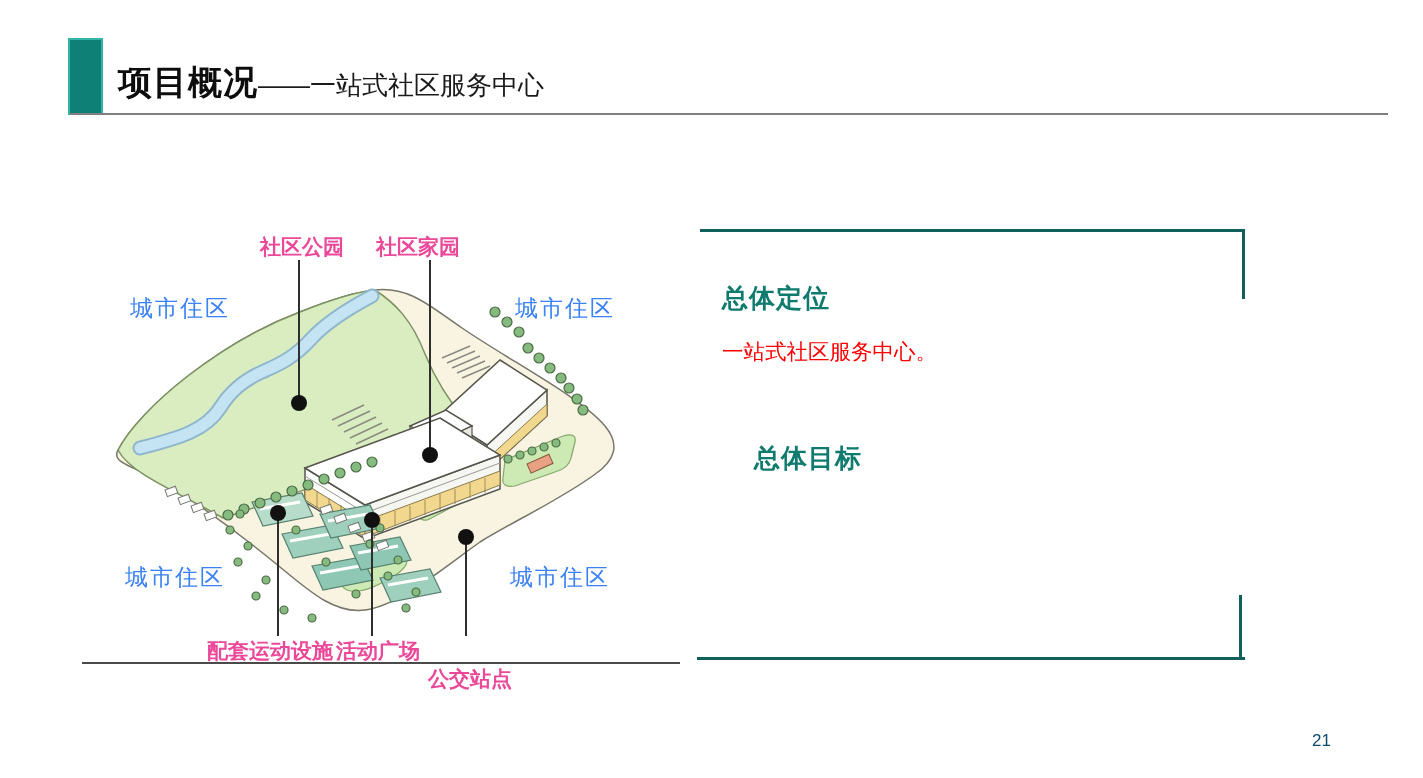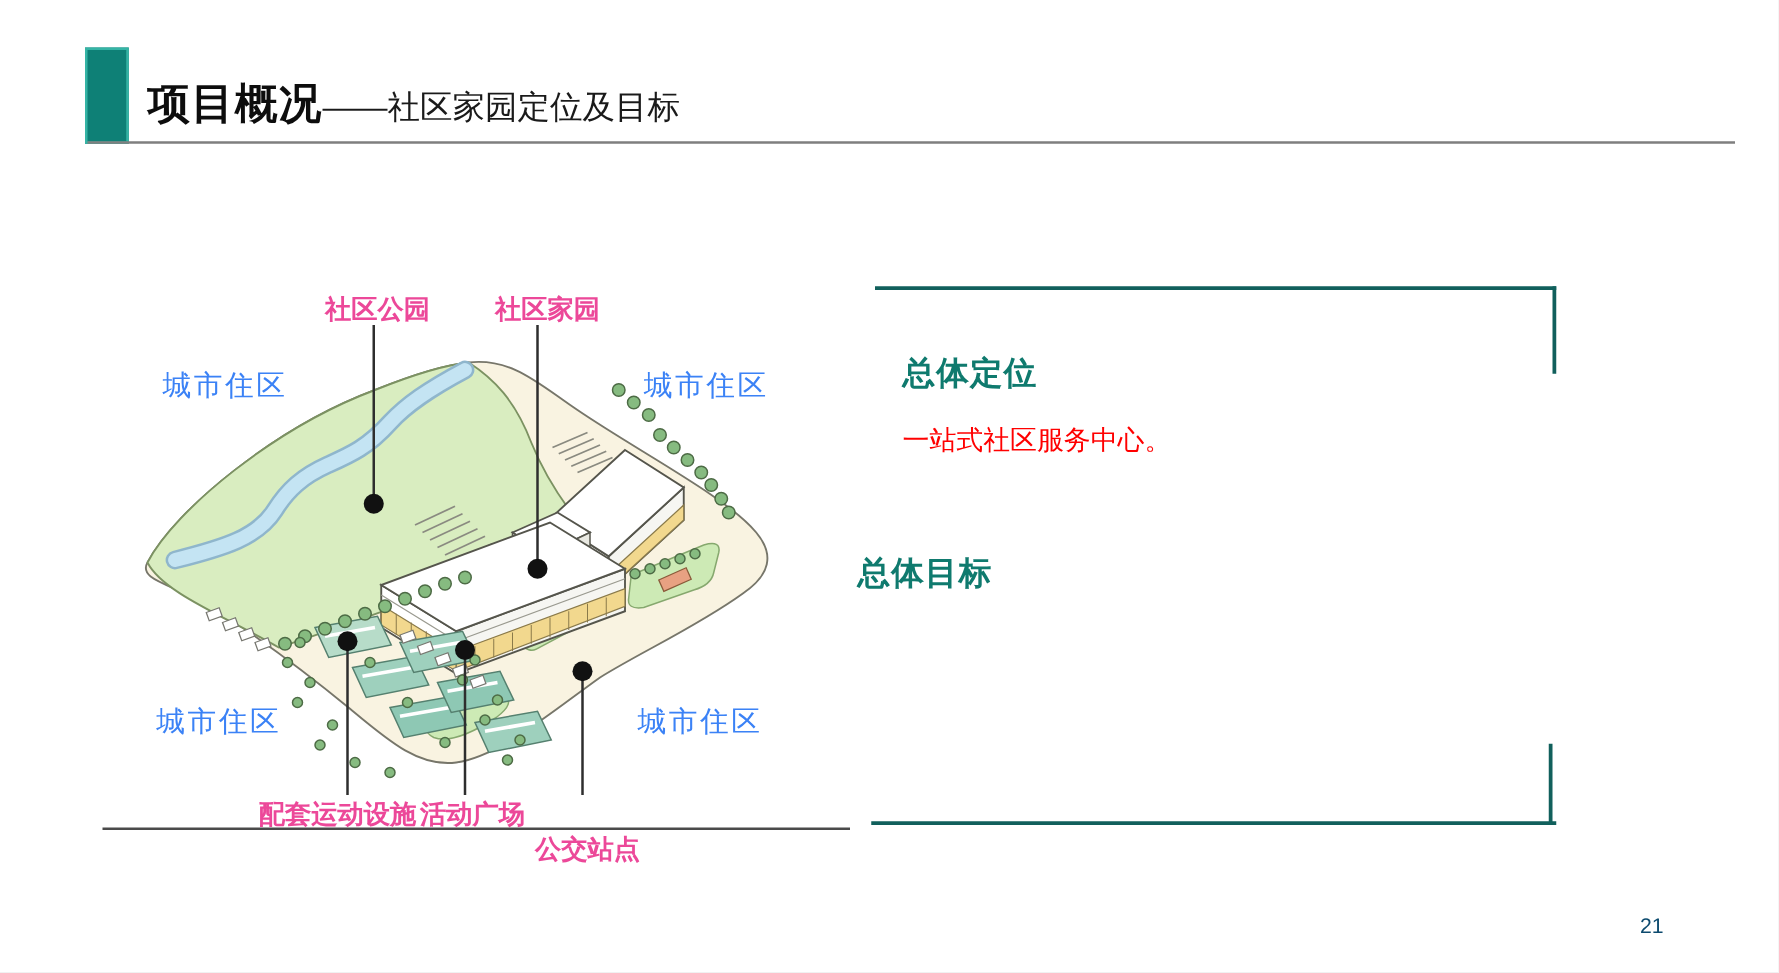--- a/index.html
+++ b/index.html
@@ -26,21 +26,21 @@
   .red{color:#ff0000;}
   .page-num{font-size:17px;color:#0c4a6e;}
 </style>
 </head>
 <body>
 
 <div class="slide">
 
   <div class="abs accent-bar"></div>
   <div class="abs title-wrap">
-    <span class="title-main">项目概况</span><span class="title-suffix">——社区家园定位及目标</span>
+    <span class="title-main">项目概况</span><span class="title-suffix">——一站式社区服务中心</span>
   </div>
   <div class="abs title-rule"></div>
 
   <svg class="abs" style="left:80px;top:212px;" width="620" height="455" viewBox="0 0 620 455">
 
     <path d="M38,238 C60,196 140,130 220,100 C250,88 275,80 295,78 C330,74 352,96 382,116
              C432,150 502,186 525,214 C540,232 536,248 514,263 C478,289 432,310 400,330
              C362,357 320,393 285,398 C255,402 230,380 200,355 C160,322 118,292 88,273
              C58,255 30,252 38,238 Z" fill="#f9f3e1" stroke="#77766a" stroke-width="1.5"></path>
 
@@ -206,21 +206,21 @@
     <g fill="#111111">
       <circle cx="219" cy="191" r="8"></circle>
       <circle cx="350" cy="243" r="8"></circle>
       <circle cx="198" cy="301" r="8"></circle>
       <circle cx="292" cy="308" r="8"></circle>
       <circle cx="386" cy="325" r="8"></circle>
     </g>
   </svg>
 
   <div class="abs diag-label" style="left:252px;top:233px;width:100px;">社区公园</div>
-  <div class="abs diag-label" style="left:380px;top:233px;width:100px;text-align:right;">社区家园</div>
+  <div class="abs diag-label" style="left:368px;top:233px;width:100px;">社区家园</div>
 
   <div class="abs city-label" style="left:130px;top:293px;width:100px;">城市住区</div>
   <div class="abs city-label" style="left:515px;top:293px;width:100px;">城市住区</div>
   <div class="abs city-label" style="left:125px;top:562px;width:100px;">城市住区</div>
   <div class="abs city-label" style="left:510px;top:562px;width:100px;">城市住区</div>
 
   <div class="abs diag-label" style="left:200px;top:637px;width:140px;">配套运动设施</div>
   <div class="abs diag-label" style="left:328px;top:637px;width:100px;">活动广场</div>
   <div class="abs diag-label" style="left:420px;top:637px;width:100px;margin-top:28px;">公交站点</div>
   <div class="abs diagram-baseline"></div>
@@ -228,17 +228,17 @@
   <div class="abs corner" style="left:700px;top:229px;width:545px;height:3px;"></div>
   <div class="abs corner" style="left:1242px;top:229px;width:3px;height:70px;"></div>
   <div class="abs corner" style="left:697px;top:657px;width:548px;height:3px;"></div>
   <div class="abs corner" style="left:1239px;top:595px;width:3px;height:65px;"></div>
 
   <div class="abs panel-heading" style="left:722px;top:281px;">总体定位</div>
   <div class="abs panel-para" style="left:722px;top:334px;">
     <div><span class="red">一站式社区服务中心。</span></div>
   </div>
 
-  <div class="abs panel-heading" style="left:686px;top:441px;">总体目标</div>
+  <div class="abs panel-heading" style="left:754px;top:441px;">总体目标</div>
 
   <div class="abs page-num" style="left:1312px;top:731px;">21</div>
 
 </div>
 
 </body></html>

